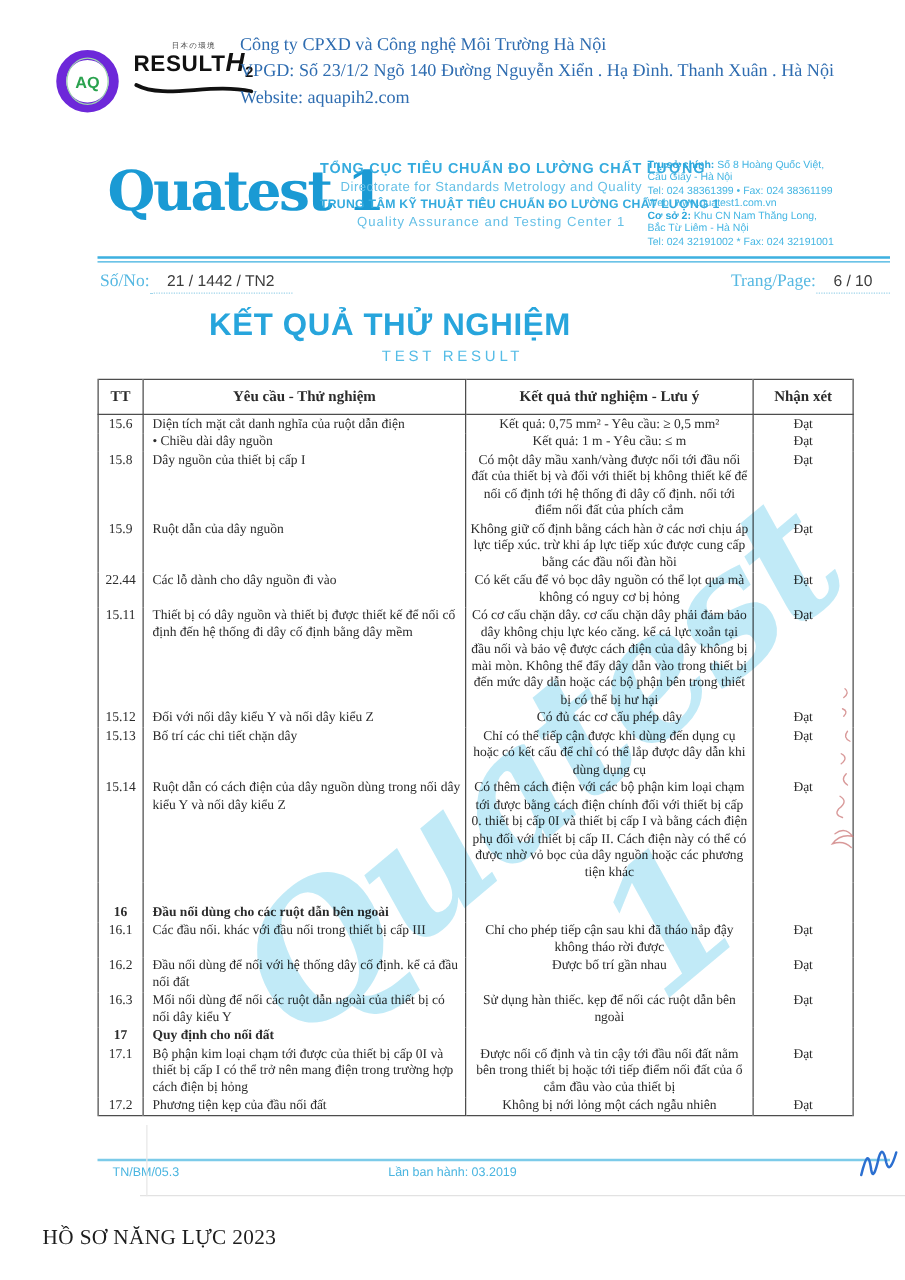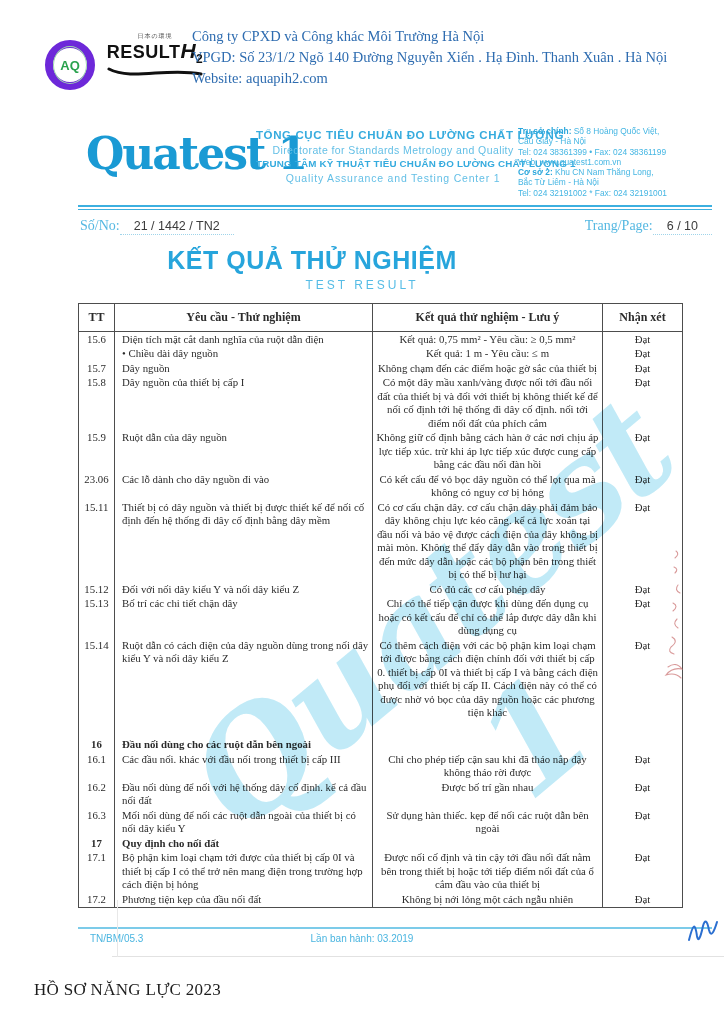--- a/index.html
+++ b/index.html
@@ -111,21 +111,21 @@
     <div class="emblem-inner">AQ</div>
   </div>
   <div class="brandbox">
     <div class="jp-tagline">日本の環境</div>
     <div class="brand-line"><span>RESULT</span><span class="h">H</span><sub>2</sub></div>
     <svg class="swoosh" width="96" height="14" viewBox="0 0 96 14">
       <path d="M2,4 C25,16 60,2 94,9" stroke="#111" stroke-width="3" fill="none" stroke-linecap="round"></path>
     </svg>
   </div>
   <div class="company">
-    <div>Công ty CPXD và Công khác Môi Trường Hà Nội</div>
+    <div>Công ty CPXD và Công nghệ Môi Trường Hà Nội</div>
     <div>VPGD: Số 23/1/2 Ngõ 140 Đường Nguyễn Xiển . Hạ Đình. Thanh Xuân . Hà Nội</div>
     <div>Website: aquapih2.com</div>
   </div>
 
   <div class="q-band">
     <div class="q-logo">Quatest 1</div>
     <div class="q-center" id="org-lines">
         <div class="b1">TỔNG CỤC TIÊU CHUẨN ĐO LƯỜNG CHẤT LƯỢNG</div>
         <div class="n1">Directorate for Standards Metrology and Quality</div>
         <div class="b2">TRUNG TÂM KỸ THUẬT TIÊU CHUẨN ĐO LƯỜNG CHẤT LƯỢNG 1</div>
@@ -177,39 +177,33 @@
             <td class="c-res">Kết quả: 0,75 mm² - Yêu cầu: ≥ 0,5 mm²</td>
             <td class="c-rem">Đạt</td>
           </tr>
           <tr>
             <td class="c-tt"></td>
             <td class="c-req">• Chiều dài dây nguồn</td>
             <td class="c-res">Kết quả: 1 m - Yêu cầu: ≤ m</td>
             <td class="c-rem">Đạt</td>
           </tr>
           <tr>
-            <td class="c-tt">15.7</td>
-            <td class="c-req">Dây nguồn</td>
-            <td class="c-res">Không chạm đến các điểm hoặc gờ sắc của thiết bị</td>
-            <td class="c-rem">Đạt</td>
-          </tr>
-          <tr>
             <td class="c-tt">15.8</td>
             <td class="c-req">Dây nguồn của thiết bị cấp I</td>
             <td class="c-res">Có một dây mầu xanh/vàng được nối tới đầu nối đất của thiết bị và đối với thiết bị không thiết kế để nối cố định tới hệ thống đi dây cố định. nối tới điểm nối đất của phích cắm</td>
             <td class="c-rem">Đạt</td>
           </tr>
           <tr>
             <td class="c-tt">15.9</td>
             <td class="c-req">Ruột dẫn của dây nguồn</td>
             <td class="c-res">Không giữ cố định bằng cách hàn ở các nơi chịu áp lực tiếp xúc. trừ khi áp lực tiếp xúc được cung cấp bằng các đầu nối đàn hồi</td>
             <td class="c-rem">Đạt</td>
           </tr>
           <tr>
-            <td class="c-tt">23.06</td>
+            <td class="c-tt">22.44</td>
             <td class="c-req">Các lỗ dành cho dây nguồn đi vào</td>
             <td class="c-res">Có kết cấu để vỏ bọc dây nguồn có thể lọt qua mà không có nguy cơ bị hỏng</td>
             <td class="c-rem">Đạt</td>
           </tr>
           <tr>
             <td class="c-tt">15.11</td>
             <td class="c-req">Thiết bị có dây nguồn và thiết bị được thiết kế để nối cố định đến hệ thống đi dây cố định bằng dây mềm</td>
             <td class="c-res">Có cơ cấu chặn dây. cơ cấu chặn dây phải đảm bảo dây không chịu lực kéo căng. kể cả lực xoắn tại đầu nối và bảo vệ được cách điện của dây không bị mài mòn. Không thể đẩy dây dẫn vào trong thiết bị đến mức dây dẫn hoặc các bộ phận bên trong thiết bị có thể bị hư hại</td>
             <td class="c-rem">Đạt</td>
           </tr>

